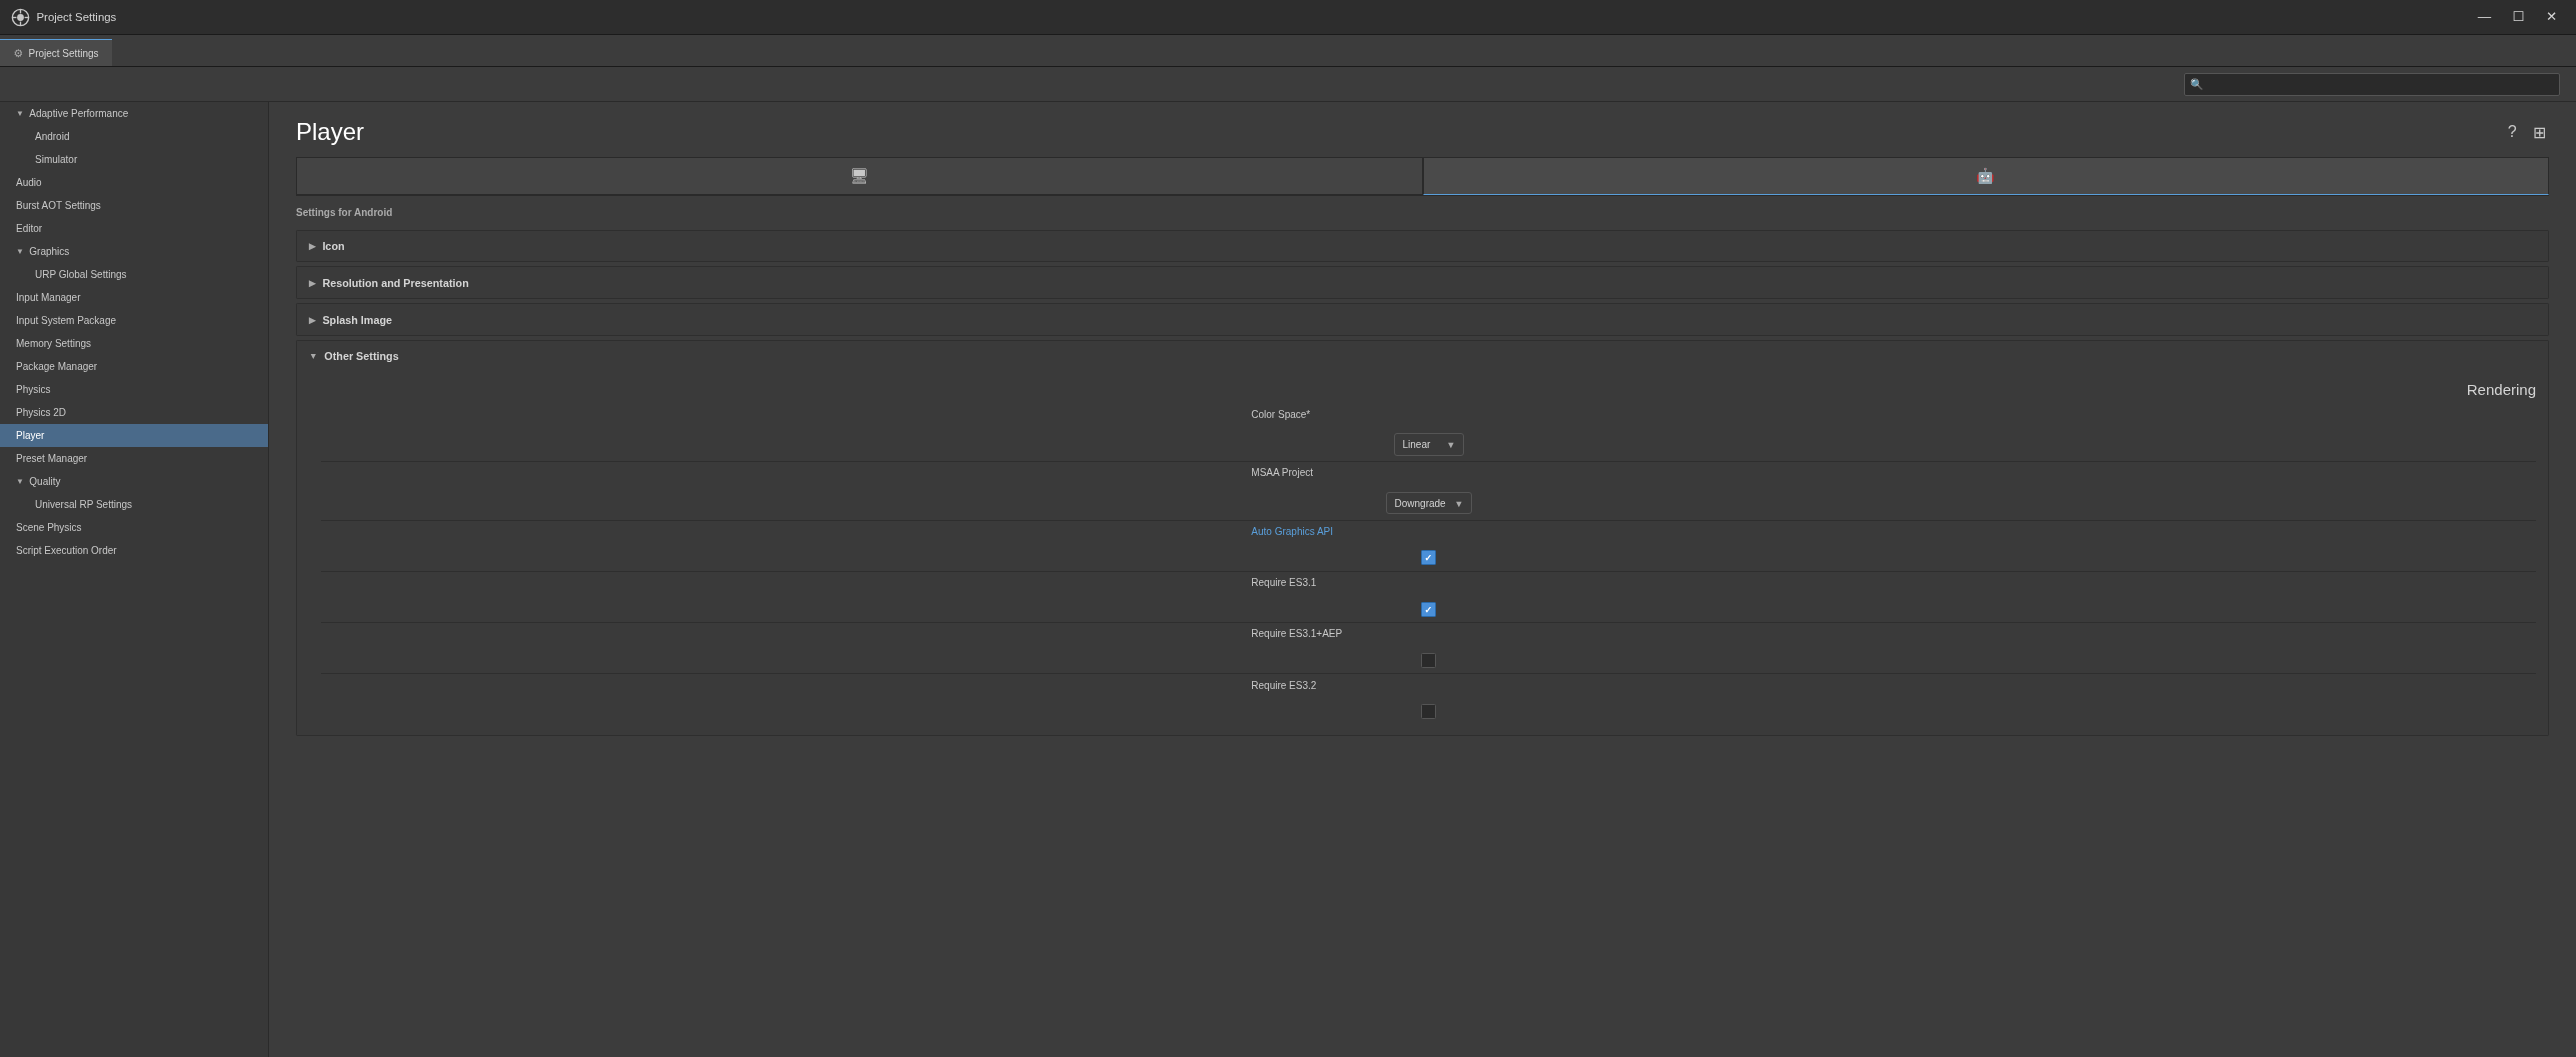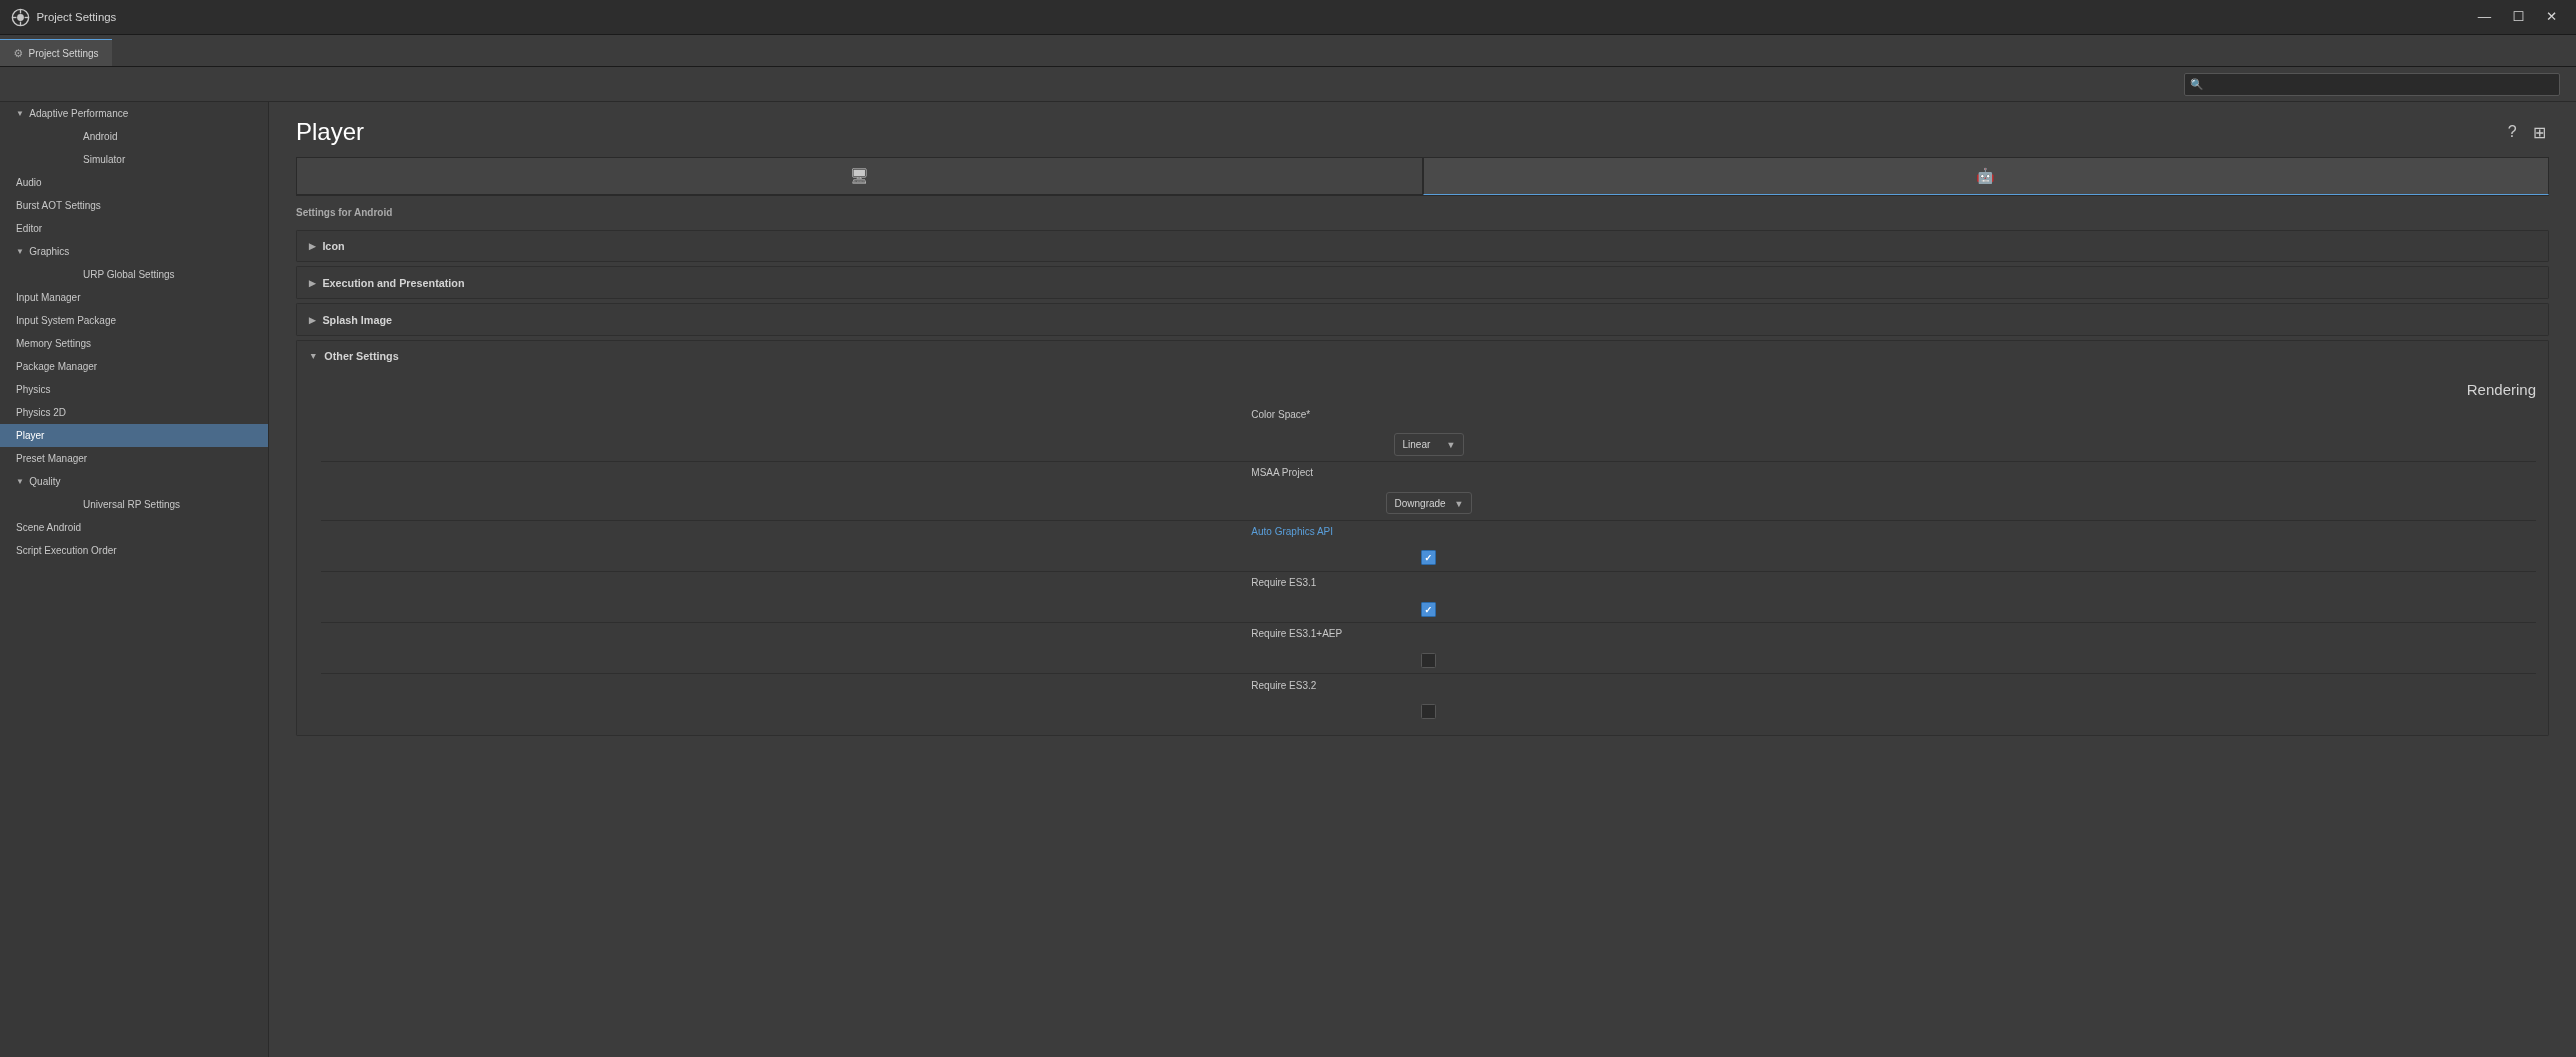--- a/index.html
+++ b/index.html
@@ -111,21 +111,21 @@
     .sidebar-item {
       padding: 6px 16px;
       cursor: pointer;
       display: flex;
       align-items: center;
       gap: 5.4px;
       font-size: 10px;
       color: #c8c8c8;
     }
     .sidebar-item.active { background: #4a6a8a; color: #fff; }
-    .sidebar-item.sub { padding-left: 35px; margin-left: 48px; }
+    .sidebar-item.sub { padding-left: 35px; }
     .sidebar-item .arrow { font-size: 8px; color: #aaa; }
     .content {
       flex: 1;
       background: #3c3c3c;
       overflow-y: auto;
       padding: 0;
     }
     .content-header {
       display: flex;
       align-items: center;
@@ -372,21 +372,21 @@
       <span>Preset Manager</span>
     </div>
     <div class="sidebar-item">
       <span class="arrow">▼</span>
       <span>Quality</span>
     </div>
     <div class="sidebar-item sub">
       <span>Universal RP Settings</span>
     </div>
     <div class="sidebar-item">
-      <span>Scene Android</span>
+      <span>Scene Physics</span>
     </div>
     <div class="sidebar-item">
       <span>Script Execution Order</span>
     </div>
   </div>
 
   <div class="content">
     <div class="content-header">
       <span class="content-title">Player</span>
       <div class="content-header-icons">
@@ -409,21 +409,21 @@
     <div class="section-row">
       <div class="section-header">
         <span class="arrow">▶</span>
         <span>Icon</span>
       </div>
     </div>
 
     <div class="section-row">
       <div class="section-header">
         <span class="arrow">▶</span>
-        <span>Execution and Presentation</span>
+        <span>Resolution and Presentation</span>
       </div>
     </div>
 
     <div class="section-row">
       <div class="section-header">
         <span class="arrow">▶</span>
         <span>Splash Image</span>
       </div>
     </div>
 

